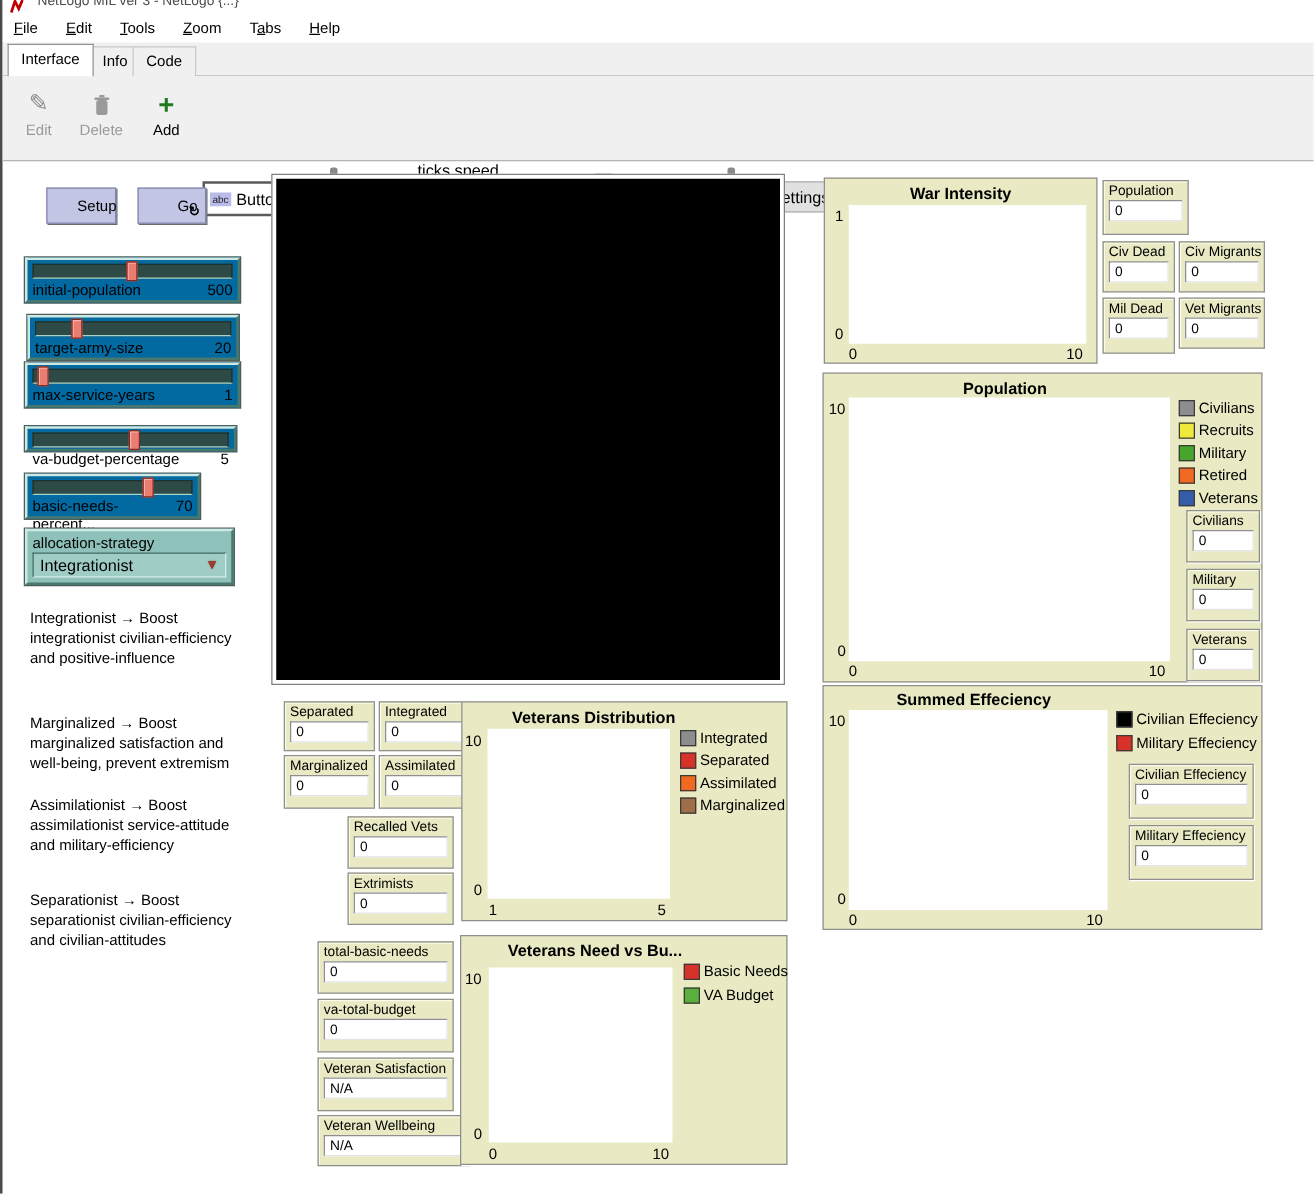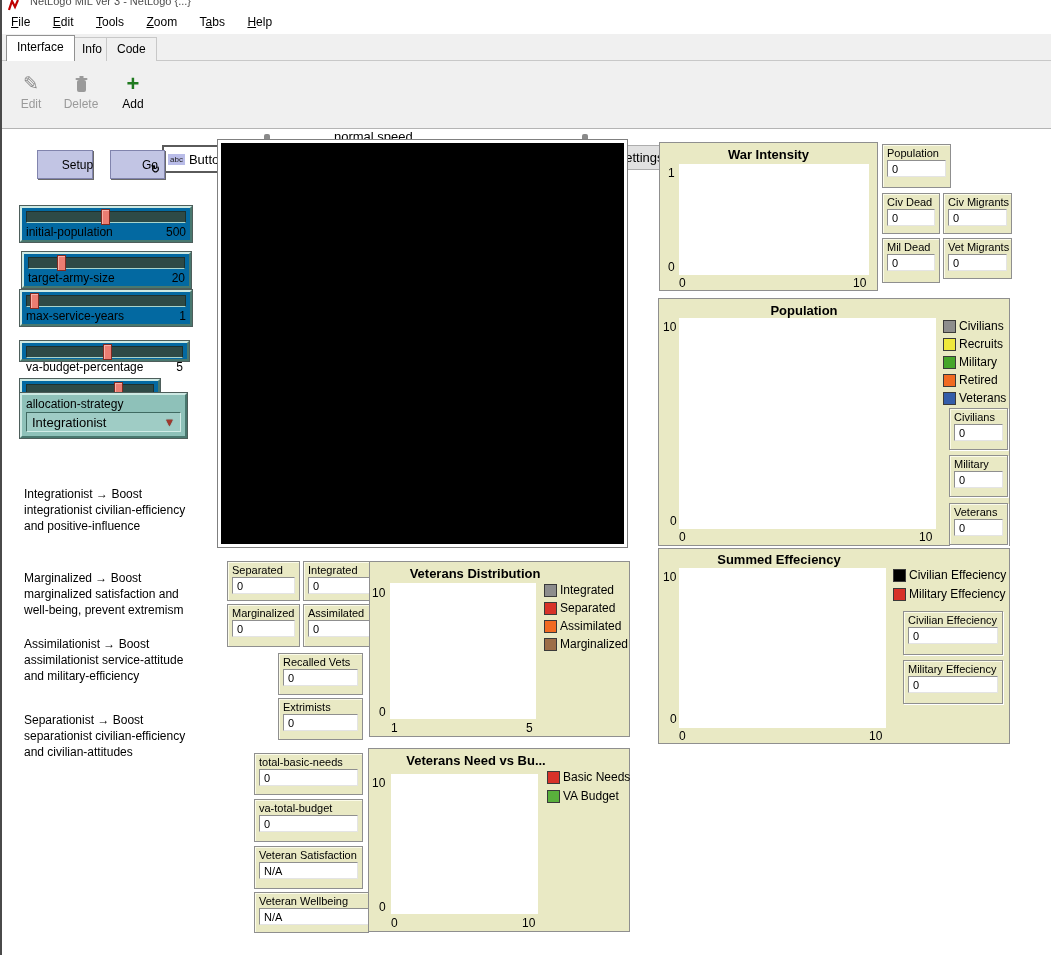--- a/index.html
+++ b/index.html
@@ -111,21 +111,21 @@
       <span class="glyph" style="color:#1f7a1f;font-weight:bold;font-size:22px">+</span>
       <span>Add</span>
     </div>
     <div id="widget-dd">
       <span class="abc">abc</span>
       <span>Button</span>
       <span class="arr">▾</span>
     </div>
     <div class="tb-sep" style="left:262px;top:73px;position:absolute"></div>
 
-    <span class="tb-label" style="left:332px;top:68px">normal speed</span>
+    <span class="tb-label" style="left:332px;top:68px">ticks speed</span>
     <div id="speed-track">
       <div id="speed-handle" style="left:76px"></div>
     </div>
     <span class="tb-label" style="left:346px;top:110px">ticks:</span>
 
     <div id="chk-box"><span>✓</span></div>
     <span class="tb-label" style="left:494px;top:77px">view updates</span>
     <div id="mode-dd">
       <span>continuous</span>
       <span class="arr">∨</span>
@@ -181,21 +181,21 @@
   <div class="nl-slider" style="left:18px;top:379px;width:140px;height:36px">
     <div class="channel">
         <div class="handle" style="left: calc(69%);"></div>
       </div>
     <div class="srow">
         <span>basic-needs-percent...</span>
         <span>70</span>
       </div>
   </div>
 
-  <div class="nl-chooser" style="left:18px;top:393px;width:167px;height:45px">
+  <div class="nl-chooser" style="left:18px;top:423px;width:167px;height:45px">
     <div class="clabel">allocation-strategy</div>
     <div class="cfield">
       <span>Integrationist</span>
       <span class="ctri">▼</span>
     </div>
   </div>
 
   <div class="note" style="top:486px">Integrationist → Boost integrationist civilian-efficiency and positive-influence</div>
   <div class="note" style="top:570px">Marginalized → Boost marginalized satisfaction and well-being, prevent extremism</div>
   <div class="note" style="top:636px">Assimilationist → Boost assimilationist service-attitude and military-efficiency</div>

